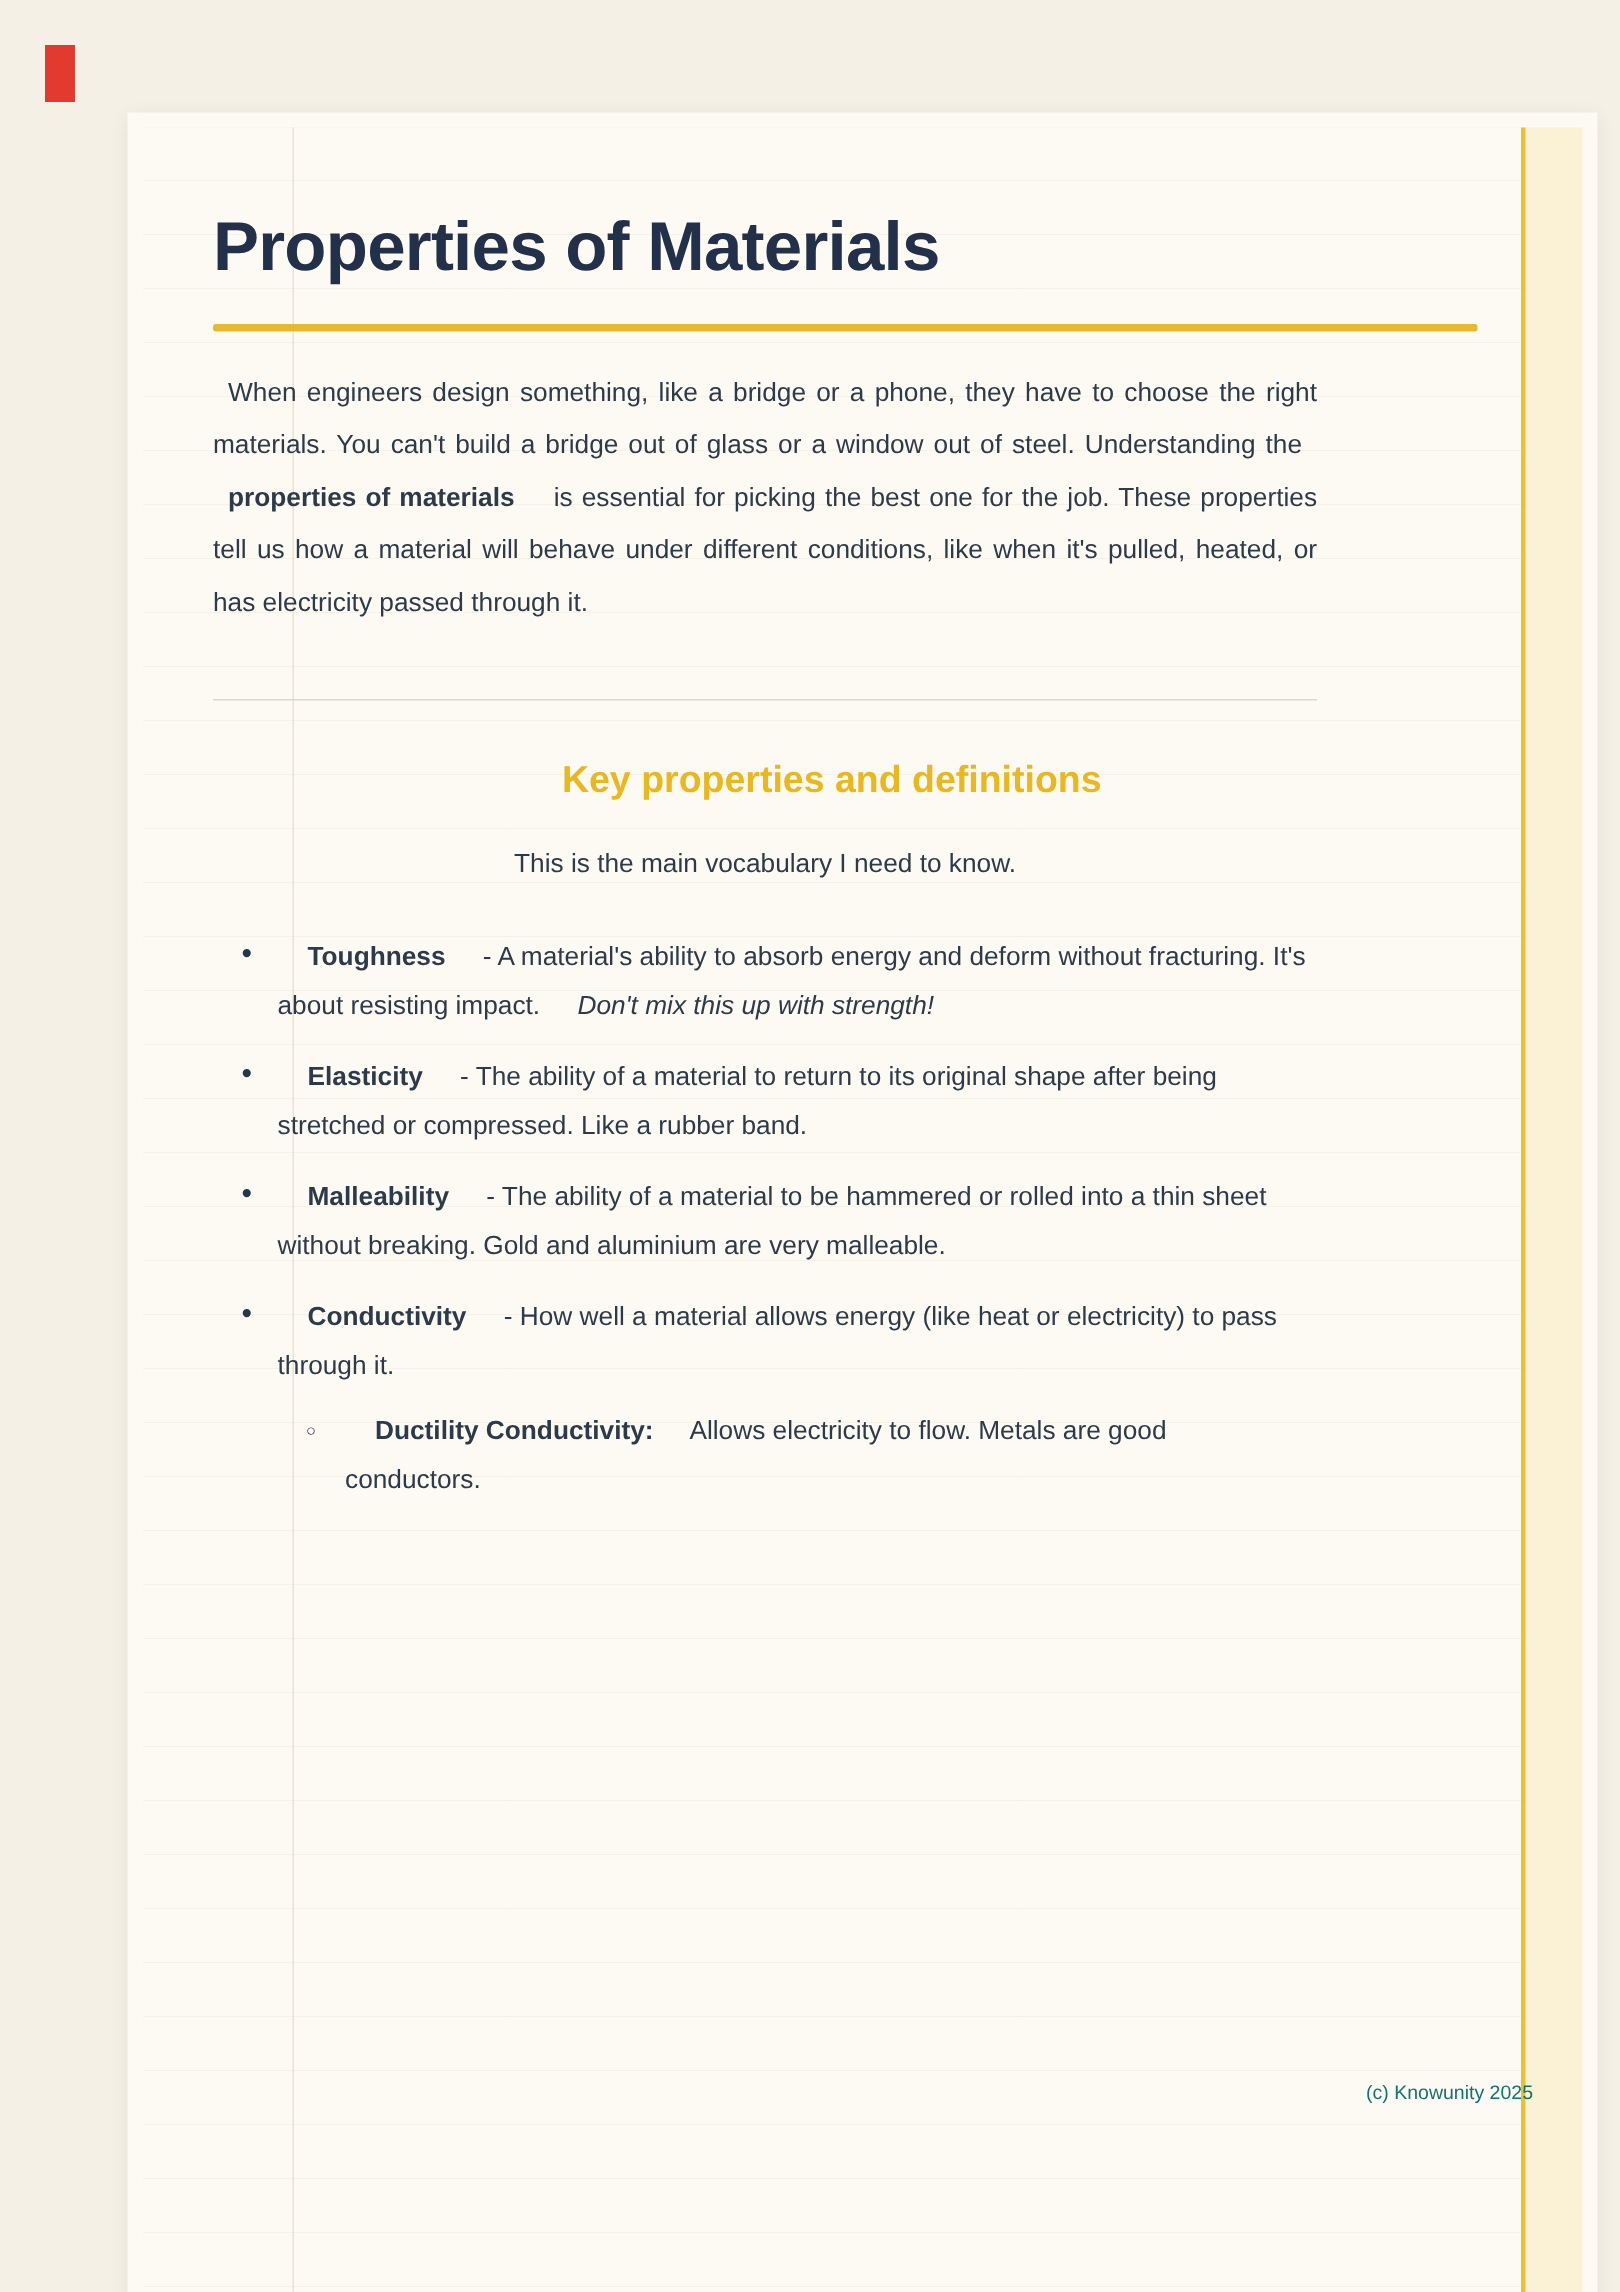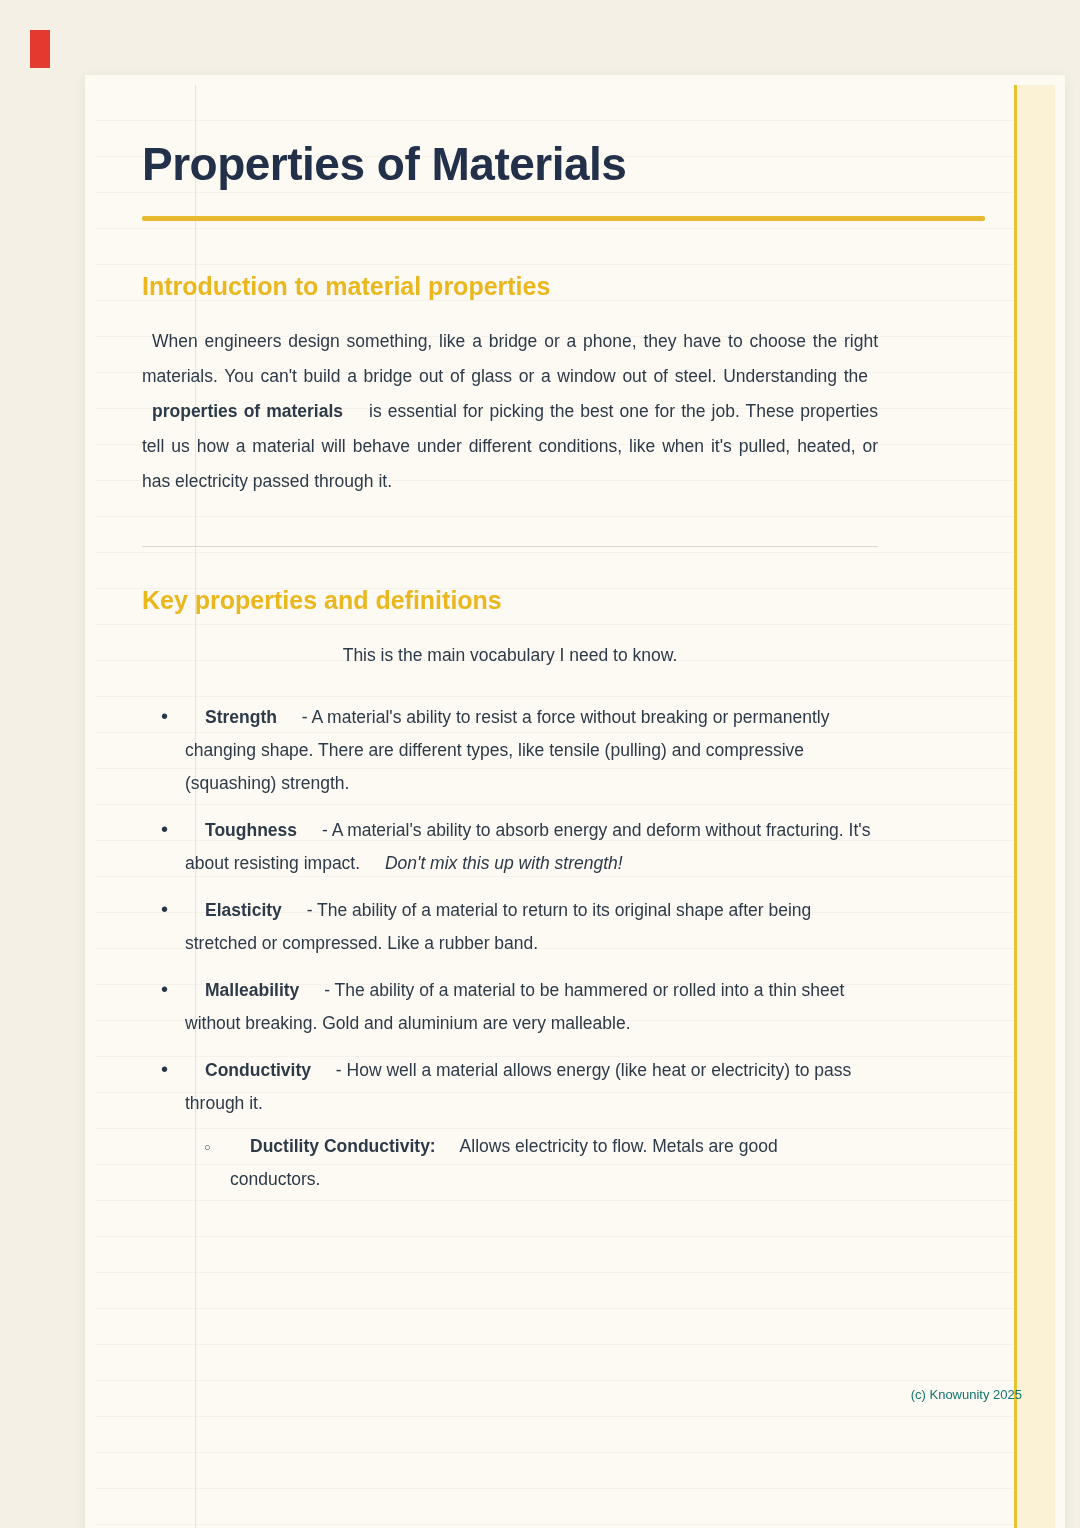--- a/index.html
+++ b/index.html
@@ -71,21 +71,21 @@
     background: #e8b92e;
     border-radius: 2px;
   }
   h2 {
     font-size: 25px;
     line-height: 30px;
     font-weight: bold;
     color: #eab71e;
   }
   .h2-intro { margin-top: 50px; }
-  .h2-key   { margin-top: 38px; }
+  .h2-key   { margin-top: 38px; text-align: center; }
   .para {
     margin-top: 23px;
     width: 736px;
     font-size: 17.5px;
     line-height: 35px;
     color: #2c3a49;
     text-align: center;
   }
   .justify { text-align: justify; }
   .divider {
@@ -149,32 +149,28 @@
 <div class="card">
   <div class="ruled-lines"></div>
   <div class="margin-line"></div>
   <div class="right-band"></div>
   <div class="yellow-line"></div>
 
   <div class="content">
     <h1>Properties of Materials</h1>
     <div class="title-rule"></div>
 
-    <h2 class="h2-intro">Introduction to material properties</h2>
     <p class="para justify"><span>When engineers design something, like a bridge or a phone, they have to choose the right materials. You can't build a bridge out of glass or a window out of steel. Understanding the </span><span class="seg-b">properties of materials</span><span> is essential for picking the best one for the job. These properties tell us how a material will behave under different conditions, like when it's pulled, heated, or has electricity passed through it.</span></p>
 
     <hr class="divider">
 
     <h2 class="h2-key">Key properties and definitions</h2>
     <p class="para">This is the main vocabulary I need to know.</p>
 
     <ul class="props">
-      <li>
-        <span><span class="seg-b">Strength</span><span> - A material's ability to resist a force without breaking or permanently changing shape. There are different types, like tensile (pulling) and compressive (squashing) strength.</span></span>
-      </li>
       <li>
         <span><span class="seg-b">Toughness</span><span> - A material's ability to absorb energy and deform without fracturing. It's about resisting impact. </span><span class="seg-i">Don't mix this up with strength!</span></span>
       </li>
       <li>
         <span><span class="seg-b">Elasticity</span><span> - The ability of a material to return to its original shape after being stretched or compressed. Like a rubber band.</span></span>
       </li>
       <li>
         <span><span class="seg-b">Malleability</span><span> - The ability of a material to be hammered or rolled into a thin sheet without breaking. Gold and aluminium are very malleable.</span></span>
       </li>
       <li>

